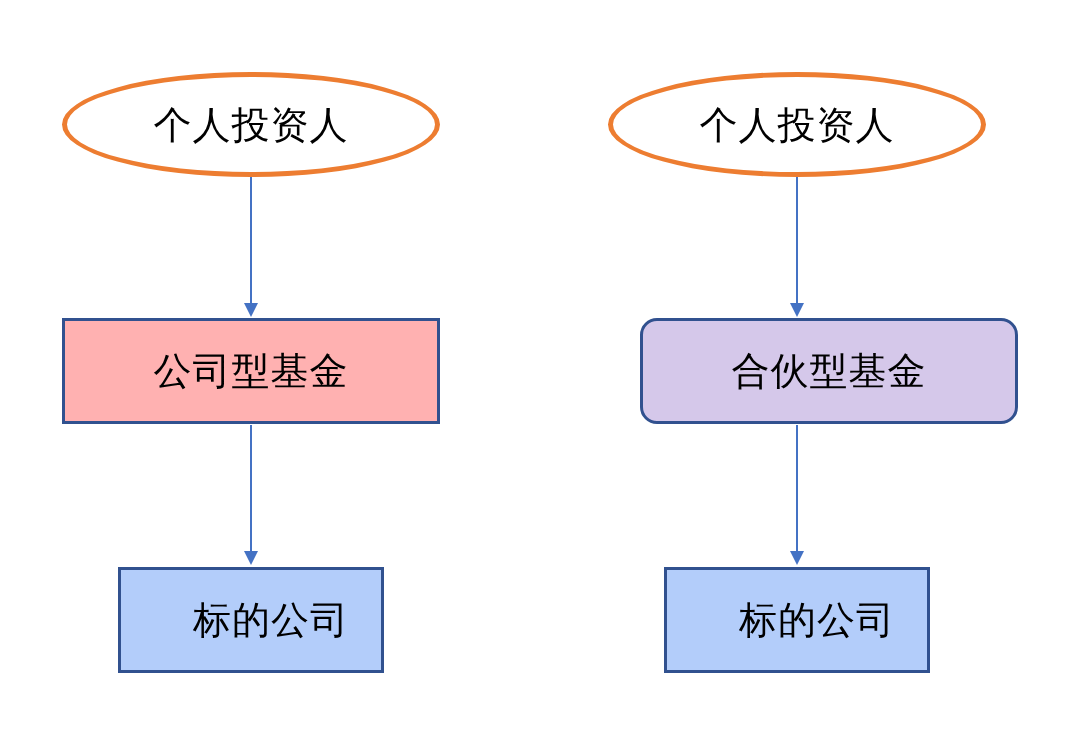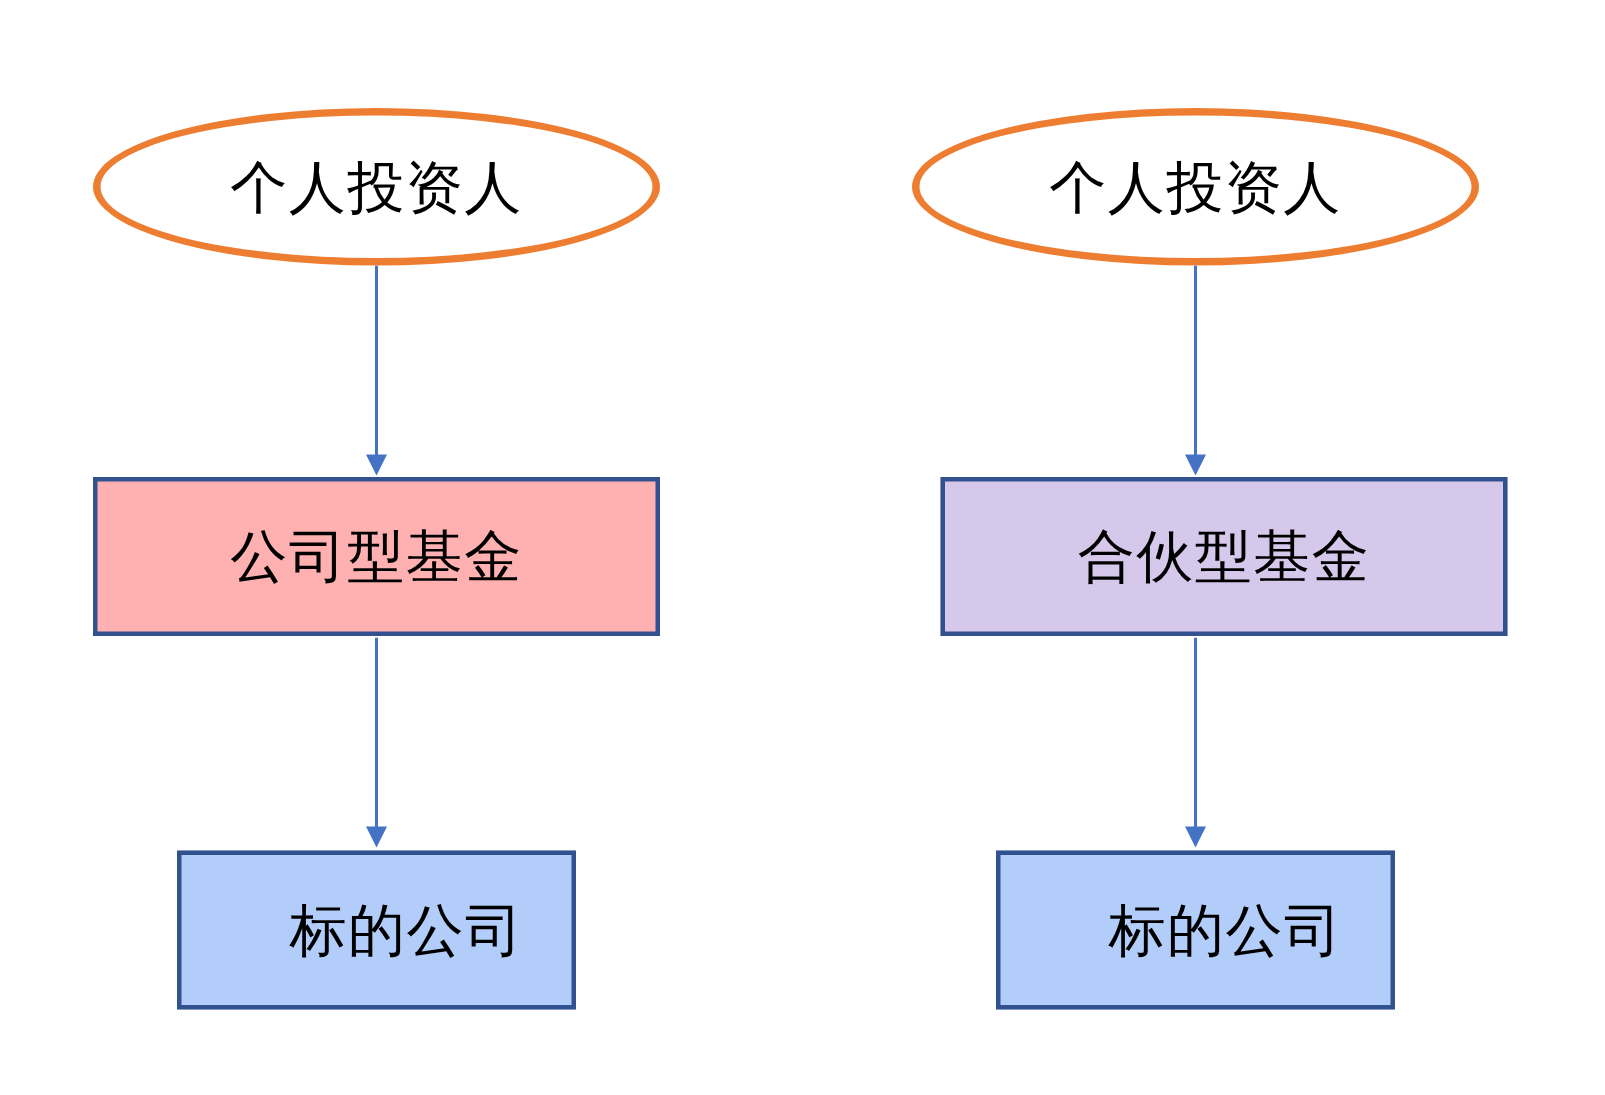--- a/index.html
+++ b/index.html
@@ -48,21 +48,21 @@
   .ellipse.right-col { left: 608px; }
   .rect {
     border: 3px solid var(--box-border);
   }
   .fund {
     width: 378px;
     height: 106px;
     top: 303px;
   }
   .fund.left-col  { left: 62px;  background: var(--fund-left-fill); }
-  .fund.right-col { left: 627px; background: var(--fund-right-fill); }
+  .fund.right-col { left: 640px; background: var(--fund-right-fill); border-radius: 17px; }
   .target {
     width: 266px;
     height: 106px;
     top: 552px;
     background: var(--target-fill);
     padding-left: 40px;
   }
   .target.left-col  { left: 118px; }
   .target.right-col { left: 664px; }
   .arrow {

